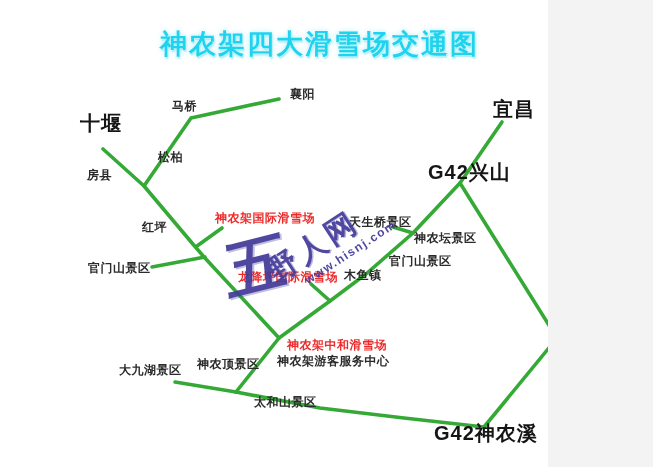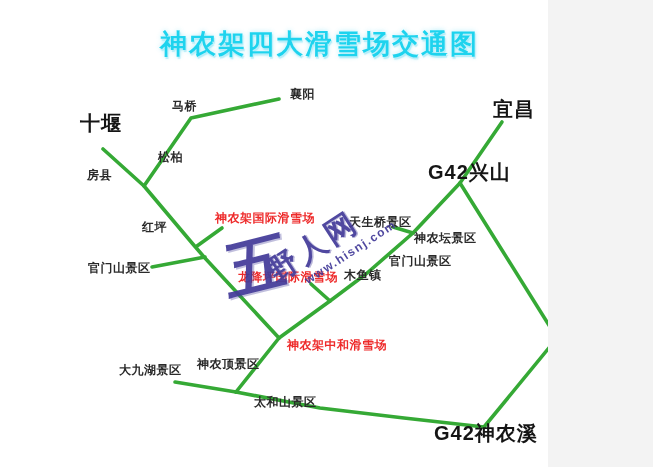--- a/index.html
+++ b/index.html
@@ -75,20 +75,21 @@
   <div class="lbl" style="left:142px;top:219px">红坪</div>
   <div class="lbl" style="left:344px;top:267px">木鱼镇</div>
 
   <div class="lbl" style="left:88px;top:260px">官门山景区</div>
   <div class="lbl" style="left:349px;top:214px">天生桥景区</div>
   <div class="lbl" style="left:414px;top:230px">神农坛景区</div>
   <div class="lbl" style="left:389px;top:253px">官门山景区</div>
   <div class="lbl" style="left:197px;top:356px">神农顶景区</div>
   <div class="lbl" style="left:119px;top:362px">大九湖景区</div>
   <div class="lbl" style="left:254px;top:394px">太和山景区</div>
+  <div class="lbl" style="left:277px;top:353px">神农架游客服务中心</div>
 
   <div class="lbl red" style="left:215px;top:210px">神农架国际滑雪场</div>
   <div class="lbl red" style="left:238px;top:269px">龙降坪国际滑雪场</div>
   <div class="lbl red" style="left:287px;top:337px">神农架中和滑雪场</div>
 
   <div class="watermark">
     <div class="wm-mark">五</div>
     <div class="wm-rot">
       <div class="wm-text">野人网</div>
       <div class="wm-url">www.hisnj.com</div>

